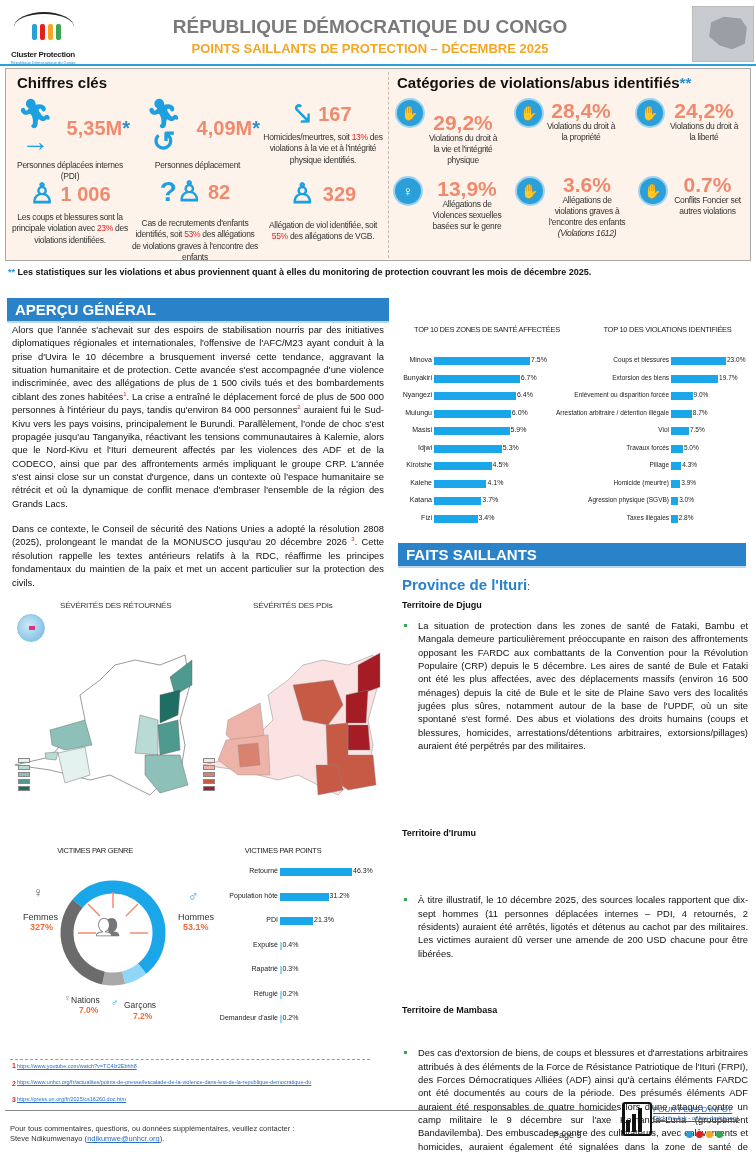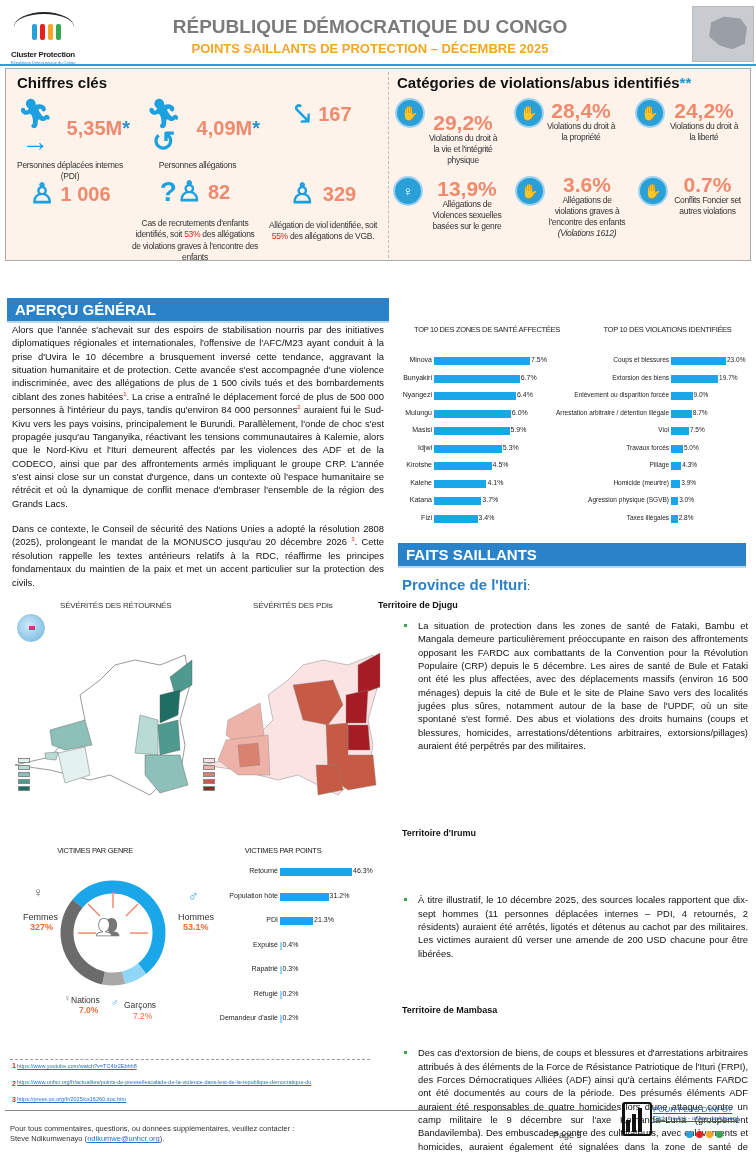--- a/index.html
+++ b/index.html
@@ -80,34 +80,36 @@
     <span class="icon-blue">🏃︎→</span>
     <span class="num"><span>5,35M</span><span class="star">*</span></span>
   </div>
   <div class="desc" style="margin-top:4px">Personnes déplacées internes (PDI)</div>
 </div>
 <div class="stat" style="left:135px;top:100px;width:125px">
   <div style="display:flex;align-items:center;justify-content:center;gap:4px">
     <span class="icon-blue">🏃︎↺</span>
     <span class="num"><span>4,09M</span><span class="star">*</span></span>
   </div>
-  <div class="desc" style="margin-top:4px">Personnes allégations</div>
+  <div class="desc" style="margin-top:4px">Personnes déplacement</div>
 </div>
 <div class="stat" style="left:262px;top:100px;width:122px">
   <div style="display:flex;align-items:center;justify-content:center;gap:8px">
     <span class="icon-blue">⤥</span>
     <span class="num">167</span>
   </div>
+  <div class="desc" style="margin-top:4px"><span>Homicides/meurtres, soit </span><span class="red">13%</span><span> des violations à la vie et à l'intégrité physique identifiés.</span></div>
 </div>
 
 <div class="stat" style="left:10px;top:180px;width:120px">
   <div style="display:flex;align-items:center;justify-content:center;gap:6px">
     <span class="icon-blue">♙</span>
     <span class="num">1 006</span>
   </div>
+  <div class="desc" style="margin-top:4px"><span>Les coups et blessures sont la principale violation avec </span><span class="red">23%</span><span> des violations identifiées.</span></div>
 </div>
 <div class="stat" style="left:130px;top:178px;width:130px">
   <div style="display:flex;align-items:center;justify-content:center;gap:6px">
     <span class="icon-blue">?♙</span>
     <span class="num">82</span>
   </div>
   <div class="desc" style="margin-top:12px"><span>Cas de recrutements d'enfants identifiés, soit </span><span class="red">53%</span><span> des allégations de violations graves à l'encontre des enfants</span></div>
 </div>
 <div class="stat" style="left:262px;top:180px;width:122px">
   <div style="display:flex;align-items:center;justify-content:center;gap:8px">
@@ -146,20 +148,21 @@
   <div class="desc">Allégations de violations graves à l'encontre des enfants</div>
   <div class="desc" style="font-style:italic">(Violations 1612)</div>
 </div>
 <div class="circ" style="left:638px;top:176px">✋</div>
 <div class="vstat" style="left:670px;top:174px;width:75px">
   <div class="num">0.7%</div>
   <div class="desc">Conflits Foncier set autres violations</div>
 </div>
 
 <div class="abs notes">
+  <div><span class="s">**</span> <span>Les statistiques sur les violations et abus proviennent quant à elles du monitoring de protection couvrant les mois de décembre 2025.</span></div>
 </div>
 
 <div class="abs banner" style="left:7px;top:298px;width:382px">APERÇU GÉNÉRAL</div>
 <div class="abs para" style="left:12px;top:323px;width:372px">
   <span>Alors que l'année s'achevait sur des espoirs de stabilisation nourris par des initiatives diplomatiques régionales et internationales, l'offensive de l'AFC/M23 ayant conduit à la prise d'Uvira le 10 décembre a brusquement inversé cette tendance, aggravant la situation humanitaire et de protection. Cette avancée s'est accompagnée d'une violence indiscriminée, avec des allégations de plus de 1 500 civils tués et des bombardements ciblant des zones habitées</span><sup>1</sup><span>. La crise a entraîné le déplacement forcé de plus de 500 000 personnes à l'intérieur du pays, tandis qu'environ 84 000 personnes</span><sup>2</sup><span> auraient fui le Sud-Kivu vers les pays voisins, principalement le Burundi. Parallèlement, l'onde de choc s'est propagée jusqu'au Tanganyika, réactivant les tensions communautaires à Kalemie, alors que le Nord-Kivu et l'Ituri demeurent affectés par les violences des ADF et de la CODECO, ainsi que par des affrontements armés impliquant le groupe CRP. L'année s'est ainsi close sur un constat d'urgence, dans un contexte où l'espace humanitaire se rétrécit et où la dynamique de conflit menace d'embraser l'ensemble de la région des Grands Lacs.</span>
 </div>
 <div class="abs para" style="left:12px;top:522px;width:372px">
   <span>Dans ce contexte, le Conseil de sécurité des Nations Unies a adopté la résolution 2808 (2025), prolongeant le mandat de la MONUSCO jusqu'au 20 décembre 2026 </span><sup>3</sup><span>. Cette résolution rappelle les textes antérieurs relatifs à la RDC, réaffirme les principes fondamentaux du maintien de la paix et met un accent particulier sur la protection des civils.</span>
 </div>
 
@@ -351,21 +354,21 @@
 <div class="abs" style="left:23px;top:912px;font-size:9px;color:#333">Femmes</div>
 <div class="abs" style="left:30px;top:922px;font-size:9px;color:#f06a3a;font-weight:bold">327%</div>
 <div class="abs" style="left:188px;top:888px;font-size:14px;color:#1aa7ea">♂</div>
 <div class="abs" style="left:178px;top:912px;font-size:9px;color:#333">Hommes</div>
 <div class="abs" style="left:183px;top:922px;font-size:9px;color:#f06a3a;font-weight:bold">53.1%</div>
 <div class="abs" style="left:64px;top:993px;font-size:9px;color:#888">♀</div>
 <div class="abs" style="left:71px;top:995px;font-size:8.5px;color:#333">Nations</div>
 <div class="abs" style="left:79px;top:1005px;font-size:8.5px;color:#f06a3a;font-weight:bold">7.0%</div>
 <div class="abs" style="left:111px;top:997px;font-size:10px;color:#1aa7ea">♂</div>
 <div class="abs" style="left:124px;top:1000px;font-size:8.5px;color:#333">Garçons</div>
-<div class="abs" style="left:133px;top:1011px;font-size:8.5px;color:#f06a3a;font-weight:normal">7.2%</div>
+<div class="abs" style="left:133px;top:1011px;font-size:8.5px;color:#f06a3a;font-weight:bold">7.2%</div>
 
 <div class="abs chart-title" style="left:228px;top:846px;width:110px">VICTIMES PAR POINTS</div>
 <div class="abs" id="chart3" style="left:280px;top:866px;width:70px;height:170px">
     <div class="barrow" style="top: 0px; left: 0px; width: 72px;">
       <span class="lbl">Retourné</span>
       <span class="bar" style="width: 72px;"></span>
       <span class="val" style="left: 73px;">46.3%</span>
     </div>
     <div class="barrow" style="top: 24.5px; left: 0px; width: 72px;">
       <span class="lbl">Population hôte</span>
@@ -394,21 +397,21 @@
     </div>
     <div class="barrow" style="top: 147px; left: 0px; width: 72px;">
       <span class="lbl">Demandeur d'asile</span>
       <span class="bar" style="width: 1.5px; background: rgb(143, 214, 247);"></span>
       <span class="val" style="left: 2.5px;">0.2%</span>
     </div>
   </div>
 
 <div class="abs banner" style="left:398px;top:543px;width:348px">FAITS SAILLANTS</div>
 <div class="abs prov" style="left:402px;top:576px"><span>Province de l'Ituri</span><span style="font-size:10px;color:#333;font-weight:normal">:</span></div>
-<div class="abs terr" style="left:378px;top:600px">Territoire de Djugu</div>
+<div class="abs terr" style="left:402px;top:600px">Territoire de Djugu</div>
 <div class="abs bul" style="left:398px;top:619px;width:350px">La situation de protection dans les zones de santé de Fataki, Bambu et Mangala demeure particulièrement préoccupante en raison des affrontements opposant les FARDC aux combattants de la Convention pour la Révolution Populaire (CRP) depuis le 5 décembre. Les aires de santé de Bule et Fataki ont été les plus affectées, avec des déplacements massifs (environ 16 500 ménages) depuis la cité de Bule et le site de Plaine Savo vers des localités jugées plus sûres, notamment autour de la base de l'UPDF, où un site spontané s'est formé. Des abus et violations des droits humains (coups et blessures, homicides, arrestations/détentions arbitraires, extorsions/pillages) auraient été perpétrés par des militaires.</div>
 <div class="abs bul" style="left:398px;top:760px;width:350px">À titre illustratif, le 10 décembre 2025, des sources locales rapportent que dix-sept hommes (11 personnes déplacées internes – PDI, 4 retournés, 2 résidents) auraient été arrêtés, ligotés et détenus au cachot par des militaires. Les victimes auraient dû verser une amende de 200 USD chacune pour être libérées.</div>
 <div class="abs terr" style="left:402px;top:828px">Territoire d'Irumu</div>
 <div class="abs bul" style="left:398px;top:846px;width:350px">Des cas d'extorsion de biens, de coups et blessures et d'arrestations arbitraires attribués à des éléments de la Force de Résistance Patriotique de l'Ituri (FRPI), des Forces Démocratiques Alliées (ADF) ainsi qu'à certains éléments FARDC ont été documentés au cours de la période. Des présumés éléments ADF auraient été responsables de quatre homicides lors d'une attaque contre un camp militaire le 9 décembre sur l'axe Komanda–Luna (groupement Bandavilemba). Des embuscades contre des cultivateurs, avec enlèvements et homicides, auraient également été signalées dans la zone de santé de Komanda. Par ailleurs, des combattants présumés FRPI seraient actifs dans la zone de santé de Boga, où ils auraient perpétré plusieurs actes de pillage, d'extorsion et de violence physique.</div>
 <div class="abs terr" style="left:402px;top:1005px">Territoire de Mambasa</div>
 
 <div class="abs" style="left:10px;top:1059px;width:360px;border-top:1px dashed #999"></div>
 <div class="abs" style="left:12px;top:1054px">
   <span class="fnn">1</span>
 </div>

